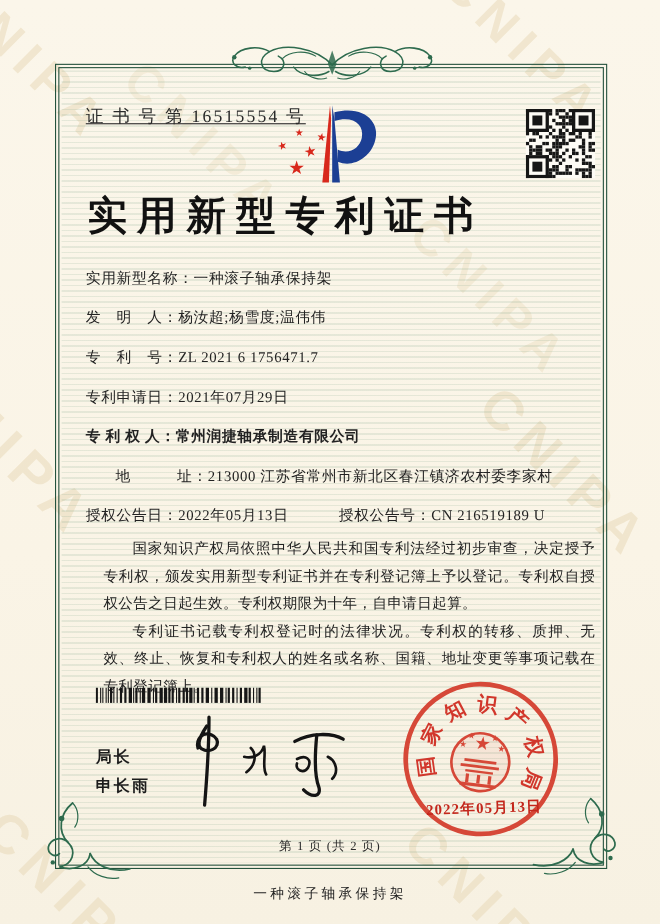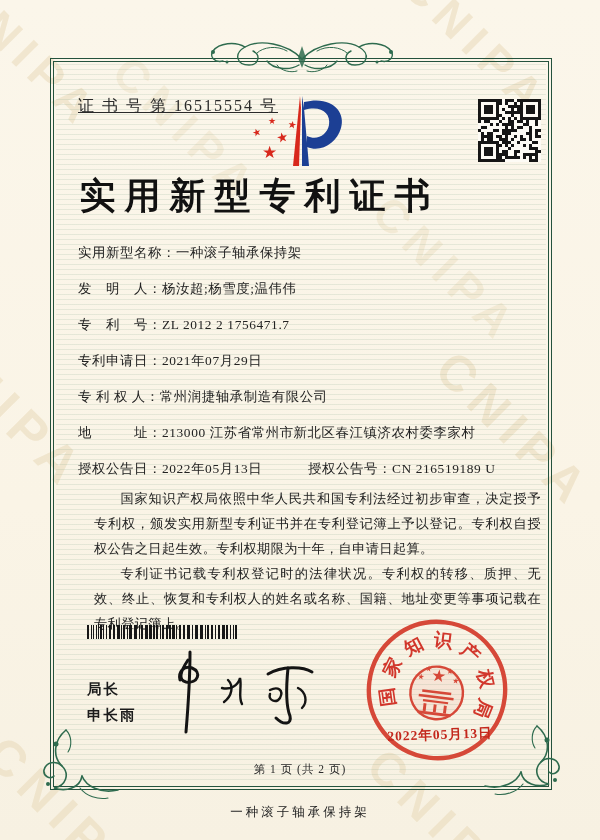--- a/index.html
+++ b/index.html
@@ -285,29 +285,29 @@
 
   <div class="title">实用新型专利证书</div>
 
   <div class="row" style="top:244px;">
     <span>实用新型名称：</span><span>一种滚子轴承保持架</span>
   </div>
   <div class="row" style="top:280px;">
     <span>发　明　人：</span><span>杨汝超;杨雪度;温伟伟</span>
   </div>
   <div class="row" style="top:316px;">
-    <span>专　利　号：</span><span>ZL 2012 2 1756471.7</span>
+    <span>专　利　号：</span><span>ZL 2021 6 1756471.7</span>
   </div>
   <div class="row" style="top:352px;">
     <span>专利申请日：</span><span>2021年07月29日</span>
   </div>
-  <div class="row" style="top:388px;">
+  <div class="row" style="top:388px;font-weight:bold;">
     <span>专 利 权 人：</span><span>常州润捷轴承制造有限公司</span>
   </div>
-  <div class="row" style="top:424px;">
+  <div class="row" style="top:424px;margin-left:27px;">
     <span>地　　　址：</span><span>213000 江苏省常州市新北区春江镇济农村委李家村</span>
   </div>
   <div class="row" style="top:460px;width:447px;">
     <span>授权公告日：</span><span>2022年05月13日</span>
     <span class="pair2">
       <span>授权公告号：</span><span>CN 216519189 U</span>
     </span>
   </div>
 
   <div class="paras">

